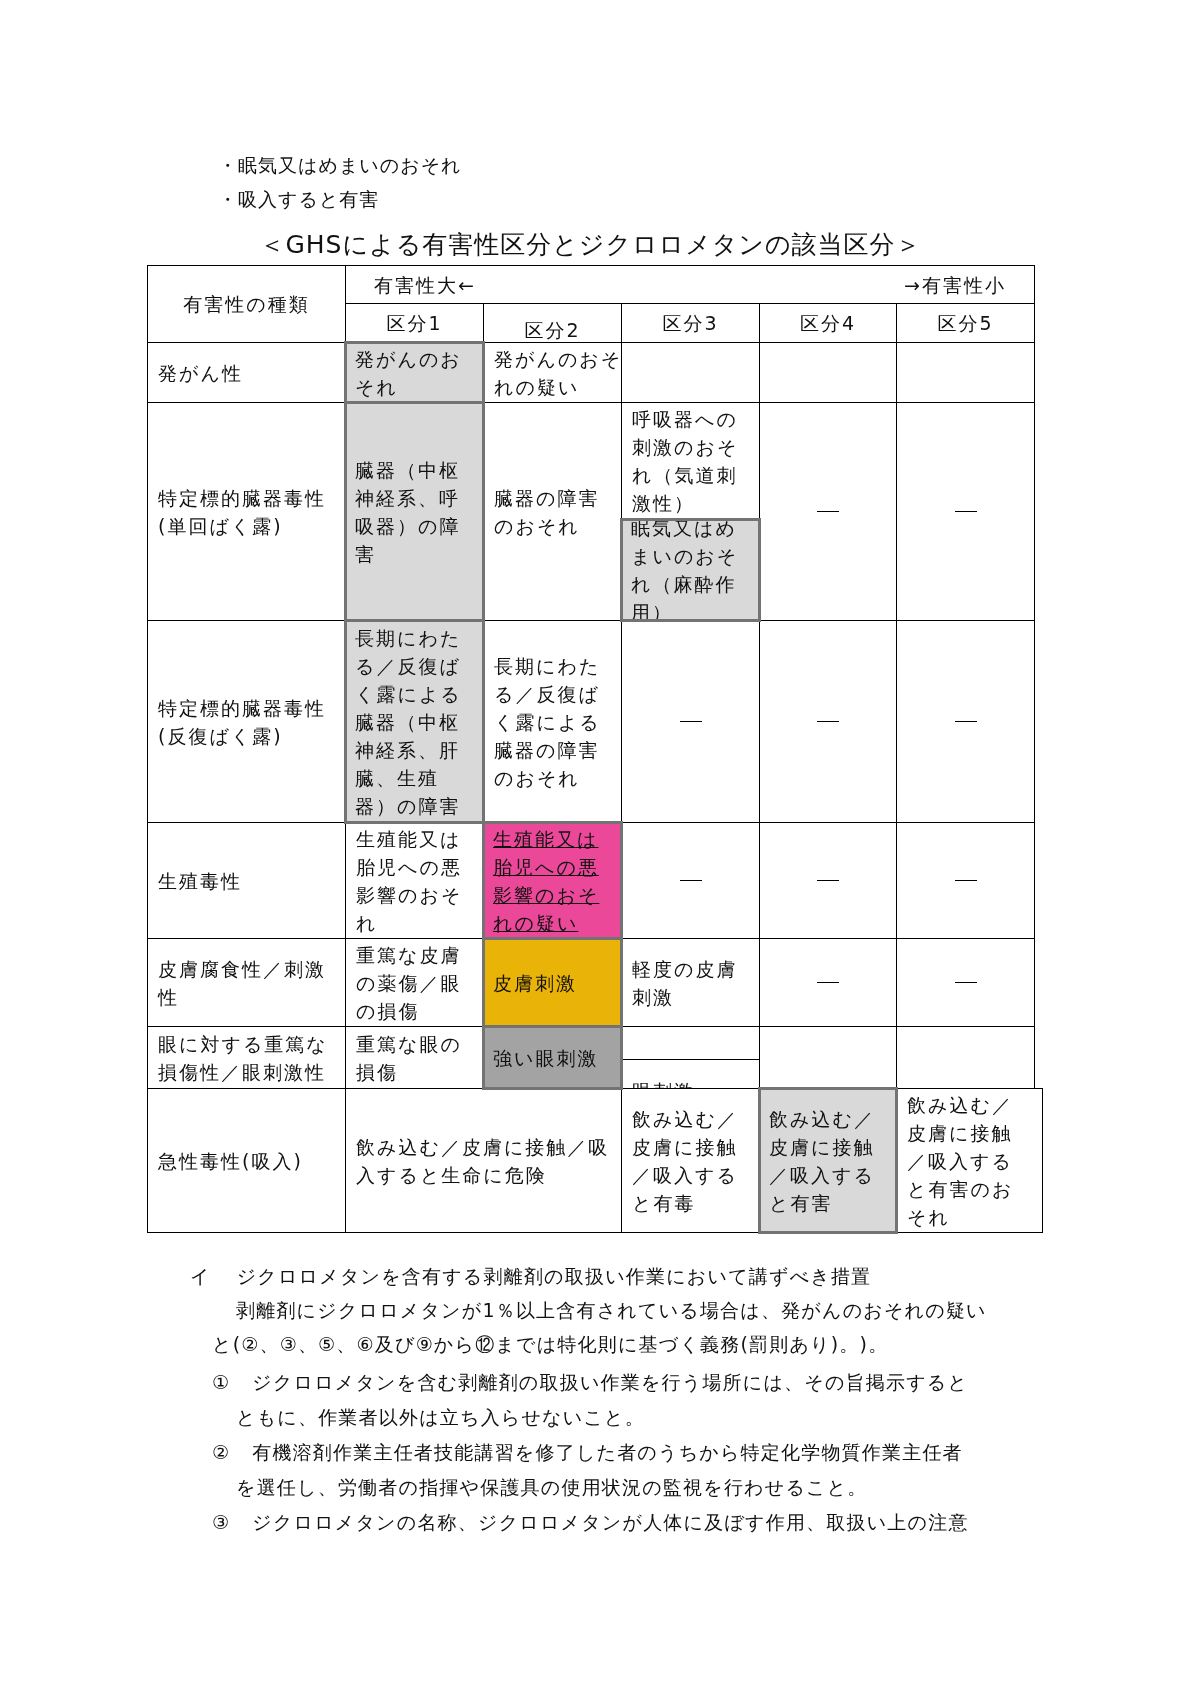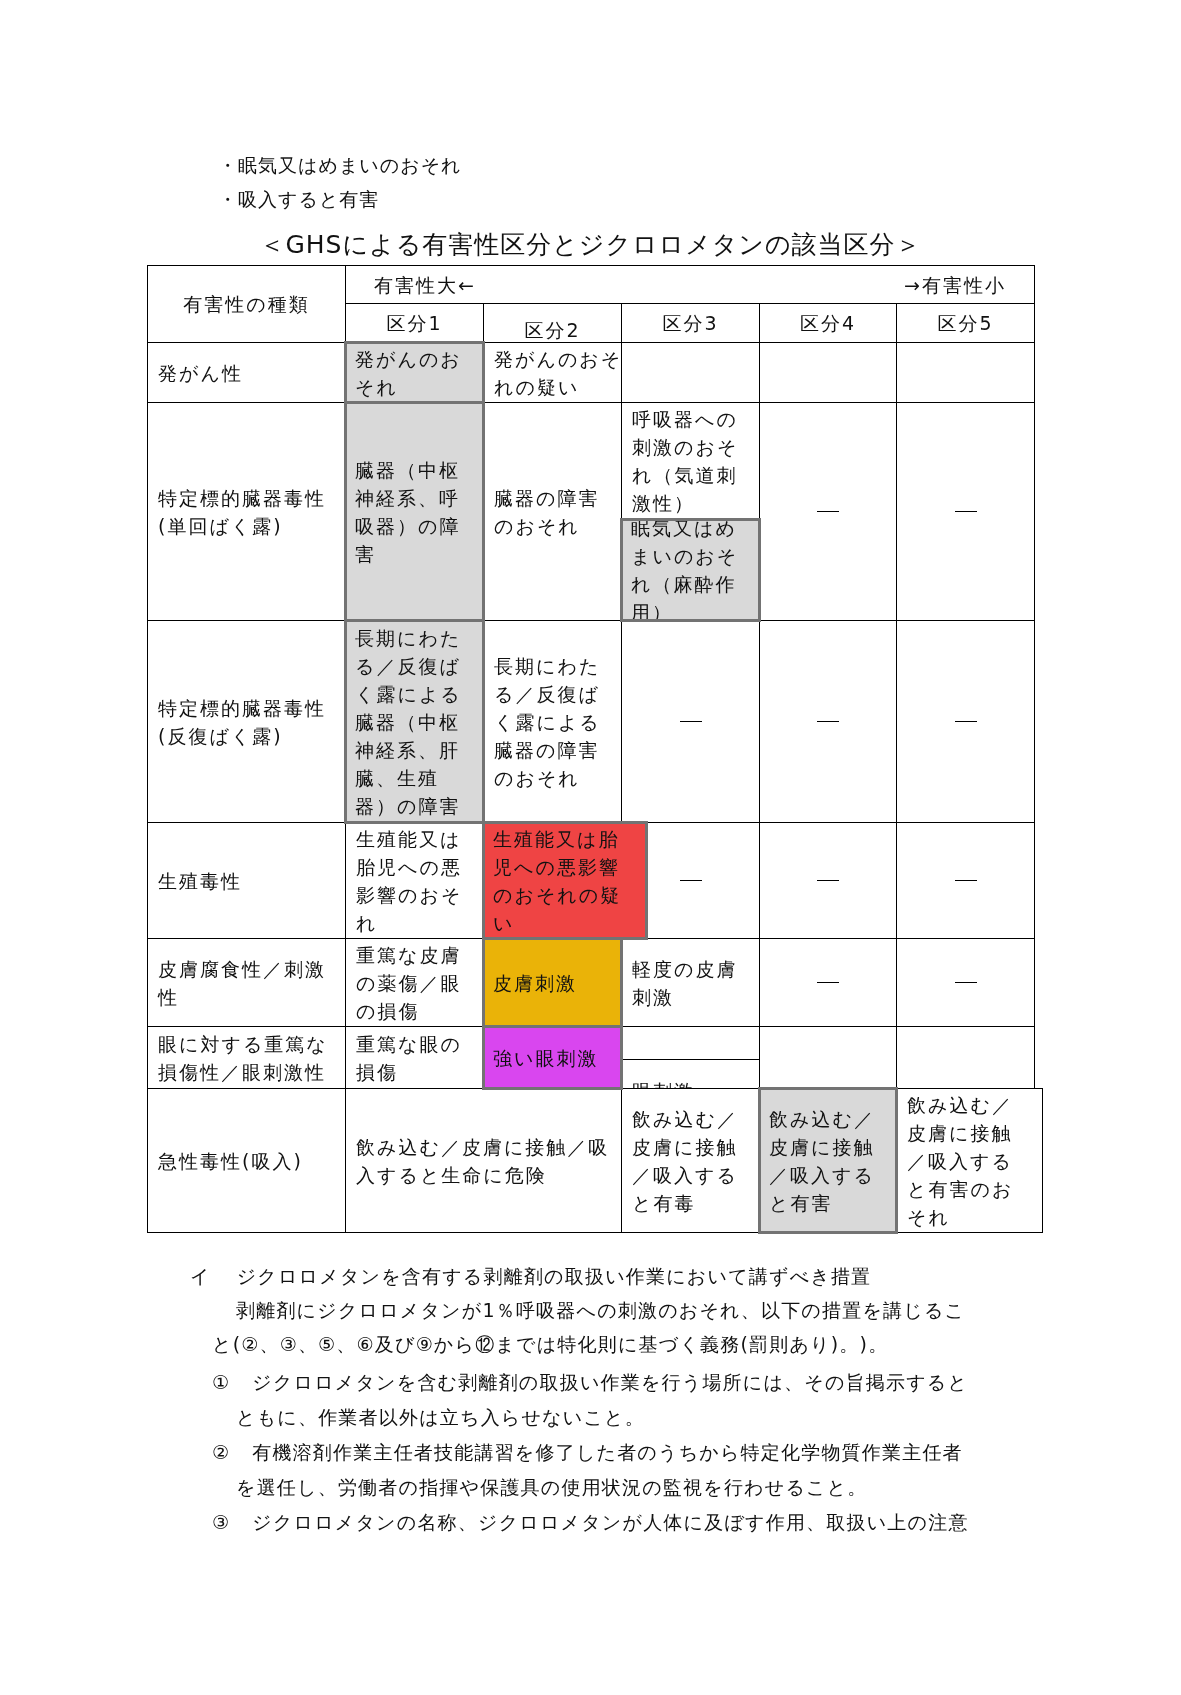--- a/index.html
+++ b/index.html
@@ -119,21 +119,21 @@
   <div class="cell dash" style="left:749px;top:355px;width:139px;height:203px;">
       <span></span>
     </div>
 
   <div class="cell" style="left:0;top:557px;width:199px;height:117px;">
       <span>生殖毒性</span>
     </div>
   <div class="cell" style="left:198px;top:557px;width:139px;height:117px;">
       <span>生殖能又は胎児への悪影響のおそれ</span>
     </div>
-  <div class="cell hl" style="left: 335px; top: 556px; width: 166px; height: 119px; background: #ef4444;">
+  <div class="cell hl" style="left: 335px; top: 556px; width: 141px; height: 119px; background: #ec4899; text-decoration: underline;">
       <span>生殖能又は胎児への悪影響のおそれの疑い</span>
     </div>
   <div class="cell dash" style="left:474px;top:557px;width:139px;height:117px;">
       <span></span>
     </div>
   <div class="cell dash" style="left:612px;top:557px;width:138px;height:117px;">
       <span></span>
     </div>
   <div class="cell dash" style="left:749px;top:557px;width:139px;height:117px;">
       <span></span>
@@ -157,21 +157,21 @@
   <div class="cell dash" style="left:749px;top:673px;width:139px;height:89px;">
       <span></span>
     </div>
 
   <div class="cell" style="left:0;top:761px;width:199px;height:63px;">
       <span>眼に対する重篤な損傷性／眼刺激性</span>
     </div>
   <div class="cell" style="left:198px;top:761px;width:139px;height:63px;">
       <span>重篤な眼の損傷</span>
     </div>
-  <div class="cell hl" style="left: 335px; top: 760px; width: 141px; height: 65px; background: #d946ef;">
+  <div class="cell hl" style="left: 335px; top: 760px; width: 141px; height: 65px; background: #a3a3a3;">
       <span>強い眼刺激</span>
     </div>
   <div class="cell" style="left:474px;top:794px;width:148px;height:63px;">
       <span>眼刺激</span>
     </div>
   <div class="cell" style="left:612px;top:761px;width:138px;height:63px;">
       <span></span>
     </div>
   <div class="cell" style="left:749px;top:761px;width:139px;height:63px;">
       <span></span>
@@ -190,21 +190,21 @@
       <span>飲み込む／皮膚に接触／吸入すると有害</span>
     </div>
   <div class="cell" style="left:749px;top:823px;width:147px;height:145px;">
       <span>飲み込む／皮膚に接触／吸入すると有害のおそれ</span>
     </div>
 </div>
 
 <div class="para" style="left:190px; top:1264px;">
   <span>イ</span><span style="display:inline-block;width:26px;"></span><span>ジクロロメタンを含有する剥離剤の取扱い作業において講ずべき措置</span>
 </div>
-<div class="para" style="left:236px; top:1298px;">剥離剤にジクロロメタンが1％呼吸器への刺激のおそれ、以下の措置を講じるこ</div>
+<div class="para" style="left:236px; top:1298px;">剥離剤にジクロロメタンが1％以上含有されている場合は、発がんのおそれの疑い</div>
 <div class="para" style="left:212px; top:1332px;">と(②、③、⑤、⑥及び⑨から⑫までは特化則に基づく義務(罰則あり)。)。</div>
 
 <div class="para" style="left:212px; top:1370px;">
   <span>①</span><span style="display:inline-block;width:22px;"></span><span>ジクロロメタンを含む剥離剤の取扱い作業を行う場所には、その旨掲示すると</span>
 </div>
 <div class="para" style="left:236px; top:1405px;">ともに、作業者以外は立ち入らせないこと。</div>
 
 <div class="para" style="left:212px; top:1440px;">
   <span>②</span><span style="display:inline-block;width:22px;"></span><span>有機溶剤作業主任者技能講習を修了した者のうちから特定化学物質作業主任者</span>
 </div>

